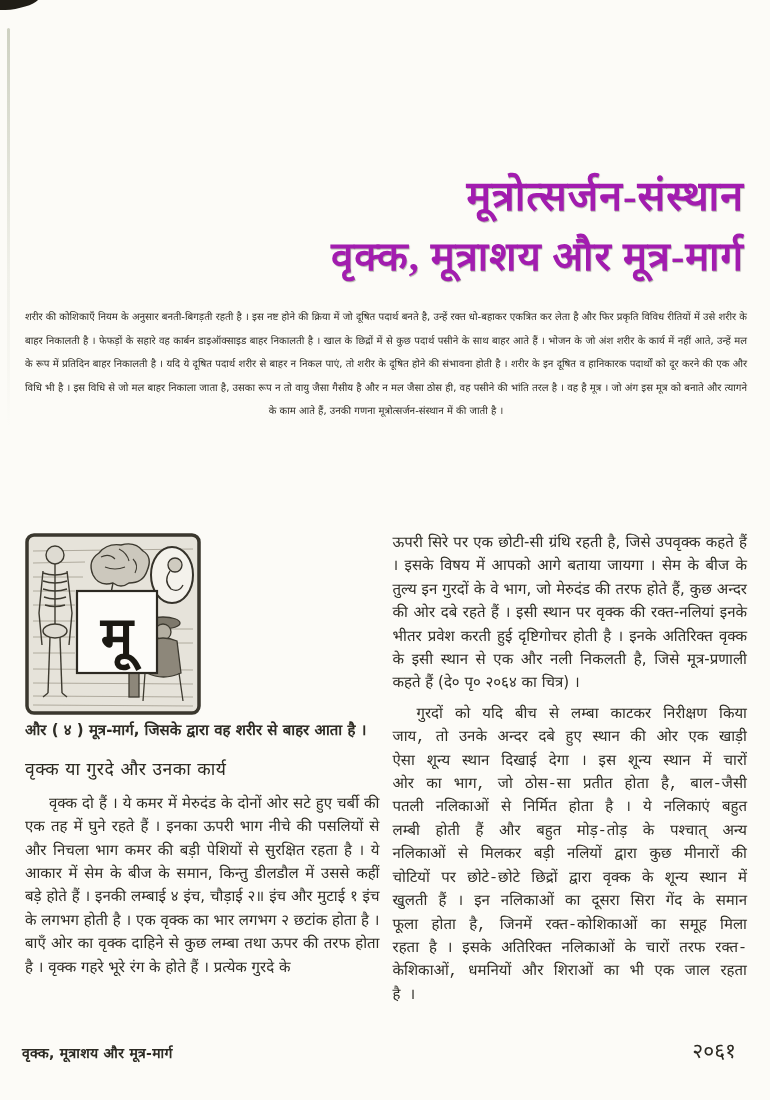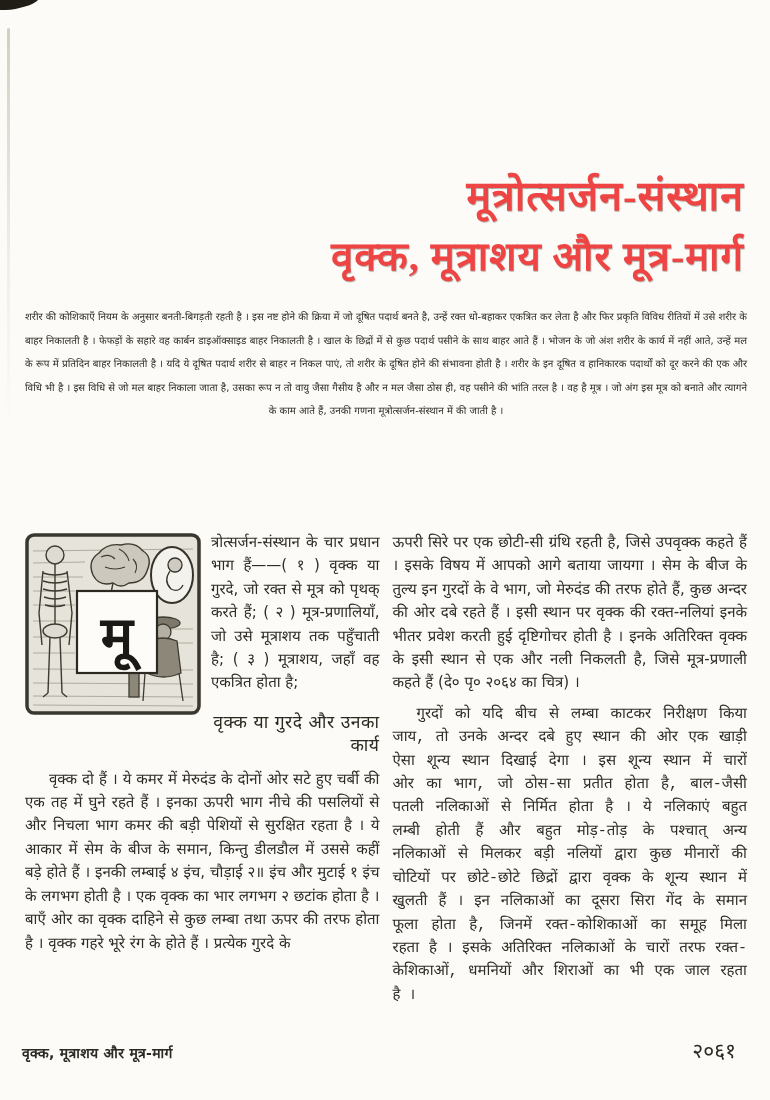--- a/index.html
+++ b/index.html
@@ -33,21 +33,21 @@
     background: linear-gradient(180deg, rgba(150,158,128,.45), rgba(150,158,128,.12) 60%, rgba(150,158,128,0));
     border-radius: 2px;
   }
   
   .title-block {
     position: absolute;
     top: 166px; right: 26px;
     text-align: right;
     font-family: "Liberation Serif", "DejaVu Serif", serif;
     font-weight: 700;
-    color: #ef4444;
+    color: #a21caf;
     text-shadow: 0.6px 0.8px 0.8px rgba(40,38,30,.35);
   }
   .title-line1 { font-size: 41px; line-height: 60px; letter-spacing: 1px; }
   .title-line2 { font-size: 40px; line-height: 62px; letter-spacing: 1px; }
   
   .intro {
     position: absolute;
     top: 305px; left: 25px; width: 722px;
     font-size: 10px;
     line-height: 23.5px;
@@ -68,21 +68,21 @@
     width: 176px; height: 182px;
     margin: 2px 10px 4px 0;
   }
   .after-image-line {
     clear: both;
     font-weight: 700;
     margin-top: 2px;
     text-align: justify;
   }
   .section-heading {
-    text-align: right;
+    text-align: left;
     font-size: 17.5px;
     font-weight: 400;
     margin: 16px 0 10px 0;
     color: #2a281f;
     letter-spacing: .5px;
   }
   .para-indent { text-indent: 24px; }
   .col p { margin: 0; }
   .col .para2 { margin-top: 8px; font-family: Liberation Mono, monospace; }
   
@@ -180,22 +180,22 @@
           <circle cx="138" cy="99" r="8" fill="#b4afa2"></circle>
           <path d="M124 108 Q138 102 152 108 L156 140 Q138 148 122 140 Z" fill="#8d877a"></path>
           <path d="M120 140 L118 168 M154 140 L158 168" fill="none"></path>
           <rect x="96" y="128" width="26" height="8" fill="#b4afa2"></rect>
           <rect x="104" y="136" width="10" height="28" fill="#8d877a"></rect>
         </g>
         <rect x="52" y="58" width="80" height="82" fill="#fdfcf9" stroke="#2c2922" stroke-width="2.2"></rect>
         <text x="92" y="122" text-anchor="middle" font-size="54" font-weight="bold" fill="#1b1913">मू</text>
       </svg>
 
-      <span>त्रोत्सर्जन-संस्थान के चार प्रधान भाग हैं——( १ ) वृक्क या गुरदे, जो रक्त से मूत्र को पृथक् करते हैं; ( २ ) मूत्र-प्रणालियाँ, जो उसे मूत्राशय तक पहुँचाती है; ( ३ ) मूत्राशय, जहाँ वह एकत्रित होता है;</span>
-
+
+      <p class="after-image-line">और ( ४ ) मूत्र-मार्ग, जिसके द्वारा वह शरीर से बाहर आता है ।</p>
 
       <h2 class="section-heading">वृक्क या गुरदे और उनका कार्य</h2>
 
       <p class="para-indent">वृक्क दो हैं । ये कमर में मेरुदंड के दोनों ओर सटे हुए चर्बी की एक तह में घुने रहते हैं । इनका ऊपरी भाग नीचे की पसलियों से और निचला भाग कमर की बड़ी पेशियों से सुरक्षित रहता है । ये आकार में सेम के बीज के समान, किन्तु डीलडौल में उससे कहीं बड़े होते हैं । इनकी लम्बाई ४ इंच, चौड़ाई २॥ इंच और मुटाई १ इंच के लगभग होती है । एक वृक्क का भार लगभग २ छटांक होता है । बाएँ ओर का वृक्क दाहिने से कुछ लम्बा तथा ऊपर की तरफ होता है । वृक्क गहरे भूरे रंग के होते हैं । प्रत्येक गुरदे के</p>
     </div>
 
     <div class="col">
       <p>ऊपरी सिरे पर एक छोटी-सी ग्रंथि रहती है, जिसे उपवृक्क कहते हैं । इसके विषय में आपको आगे बताया जायगा । सेम के बीज के तुल्य इन गुरदों के वे भाग, जो मेरुदंड की तरफ होते हैं, कुछ अन्दर की ओर दबे रहते हैं । इसी स्थान पर वृक्क की रक्त-नलियां इनके भीतर प्रवेश करती हुई दृष्टिगोचर होती है । इनके अतिरिक्त वृक्क के इसी स्थान से एक और नली निकलती है, जिसे मूत्र-प्रणाली कहते हैं (दे० पृ० २०६४ का चित्र) ।</p>
       <p class="para-indent para2">गुरदों को यदि बीच से लम्बा काटकर निरीक्षण किया जाय, तो उनके अन्दर दबे हुए स्थान की ओर एक खाड़ी ऐसा शून्य स्थान दिखाई देगा । इस शून्य स्थान में चारों ओर का भाग, जो ठोस-सा प्रतीत होता है, बाल-जैसी पतली नलिकाओं से निर्मित होता है । ये नलिकाएं बहुत लम्बी होती हैं और बहुत मोड़-तोड़ के पश्चात् अन्य नलिकाओं से मिलकर बड़ी नलियों द्वारा कुछ मीनारों की चोटियों पर छोटे-छोटे छिद्रों द्वारा वृक्क के शून्य स्थान में खुलती हैं । इन नलिकाओं का दूसरा सिरा गेंद के समान फूला होता है, जिनमें रक्त-कोशिकाओं का समूह मिला रहता है । इसके अतिरिक्त नलिकाओं के चारों तरफ रक्त-केशिकाओं, धमनियों और शिराओं का भी एक जाल रहता है ।</p>
     </div>

